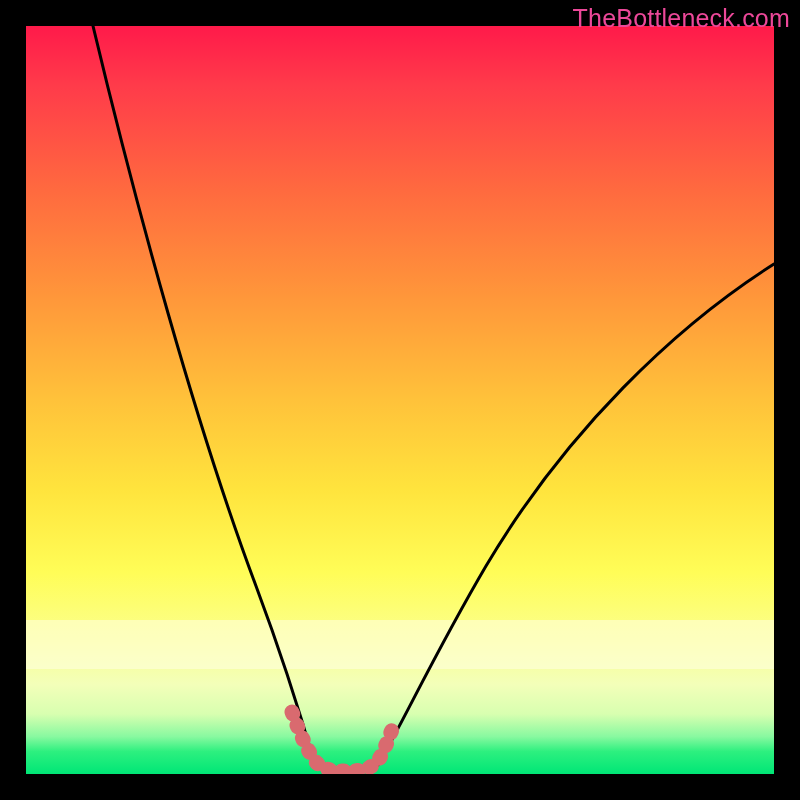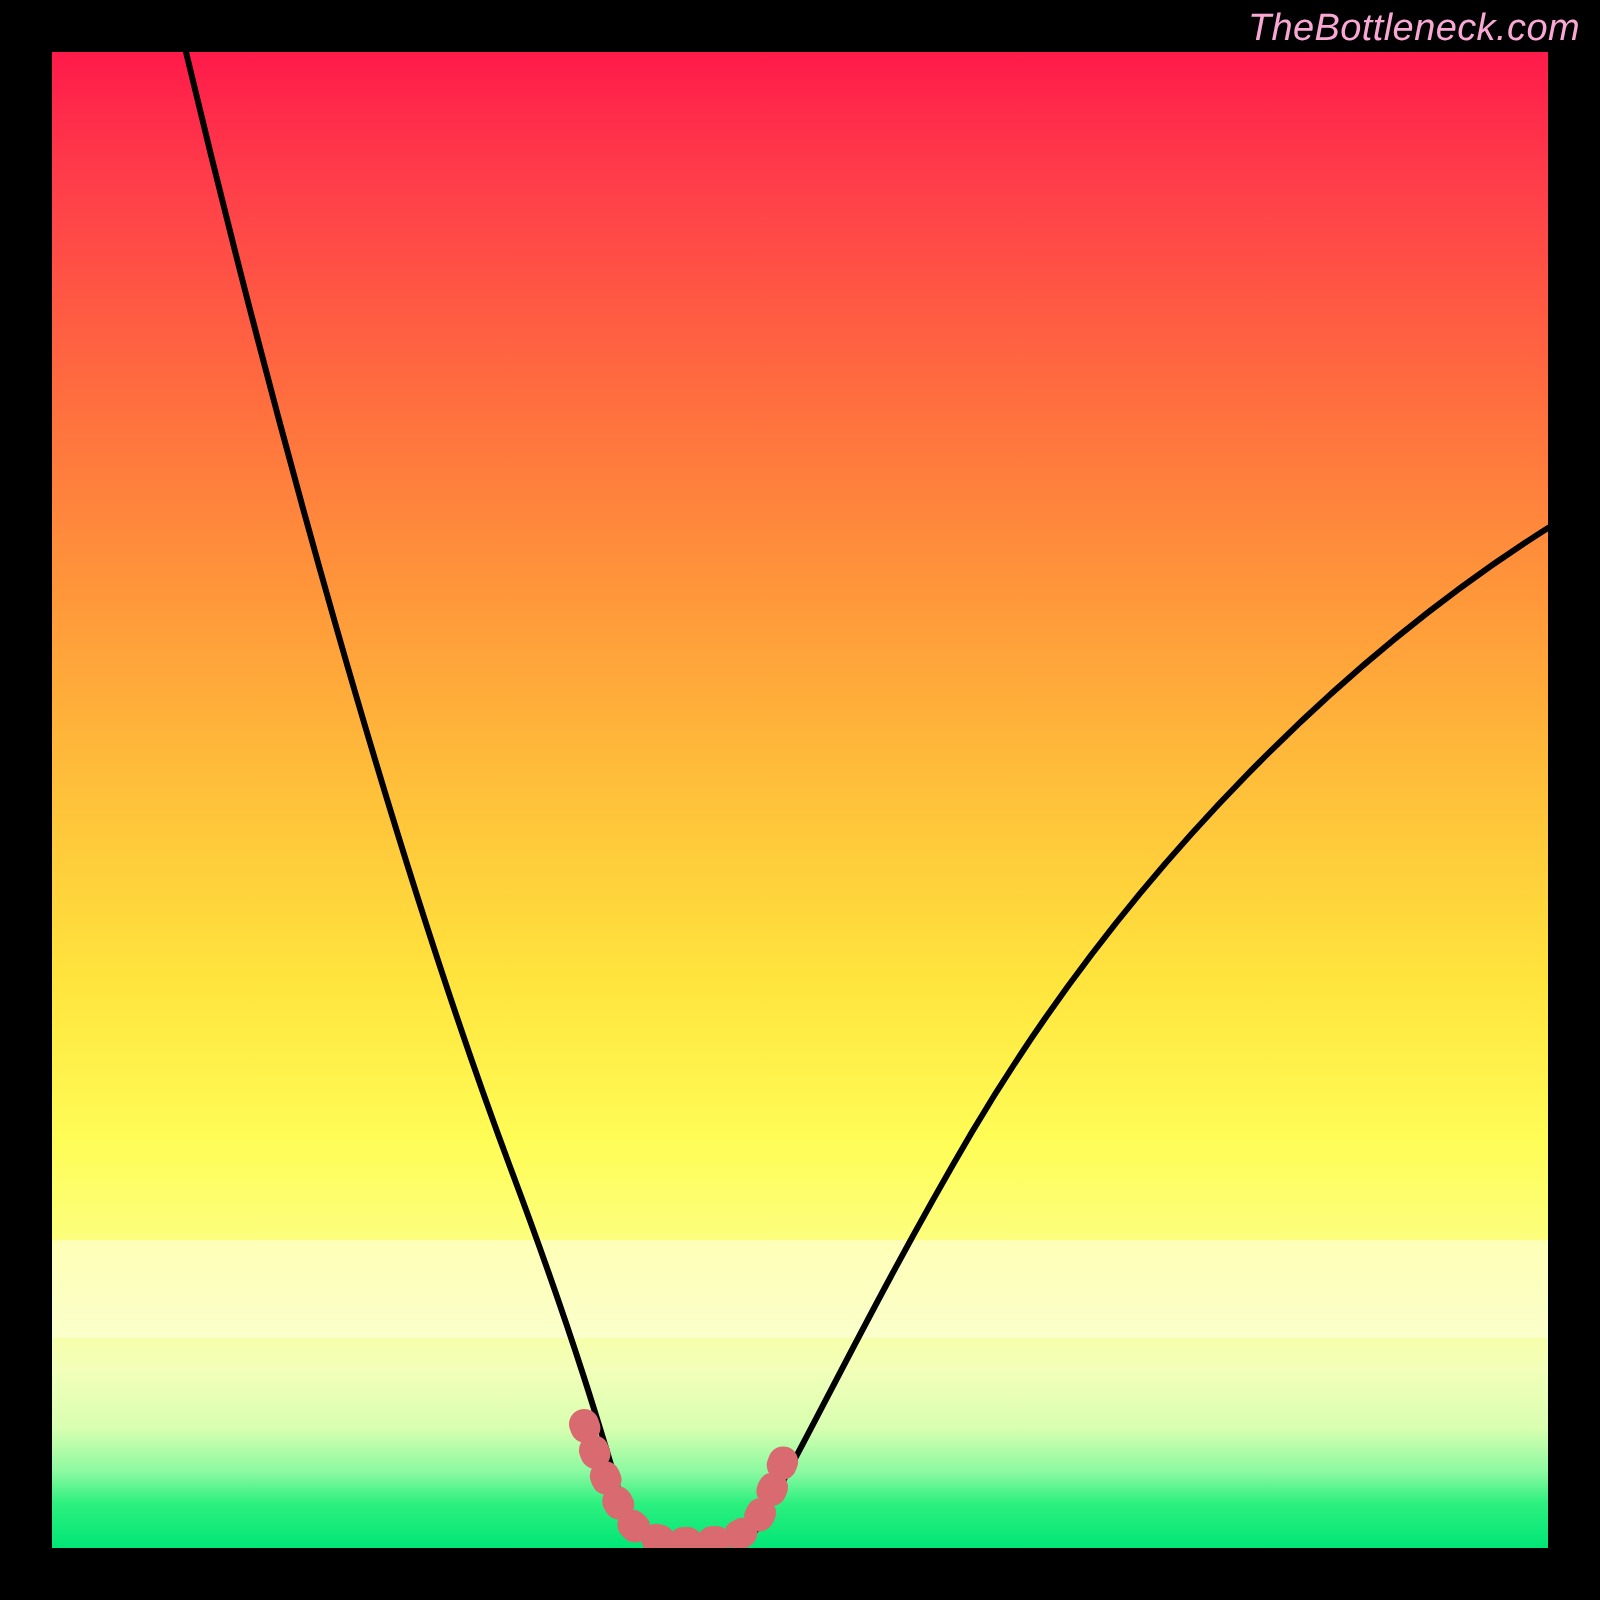--- a/index.html
+++ b/index.html
@@ -37,25 +37,24 @@
     left: 0;
     right: 0;
     top: 79.4%;
     height: 6.5%;
     background: rgba(255,255,230,0.55);
   }
   .watermark {
     position: absolute;
     top: 4px;
     right: 10px;
-    font-size: 19px;
-    color: #f9a8d4;
+    font-size: 25px;
+    color: #ec4899;
     letter-spacing: 0.2px;
     font-weight: 500;
-    font-style: italic;
   }
   svg.curves {
     position: absolute;
     left: 26px;
     top: 26px;
     width: 748px;
     height: 748px;
   }
 </style>
 </head>

